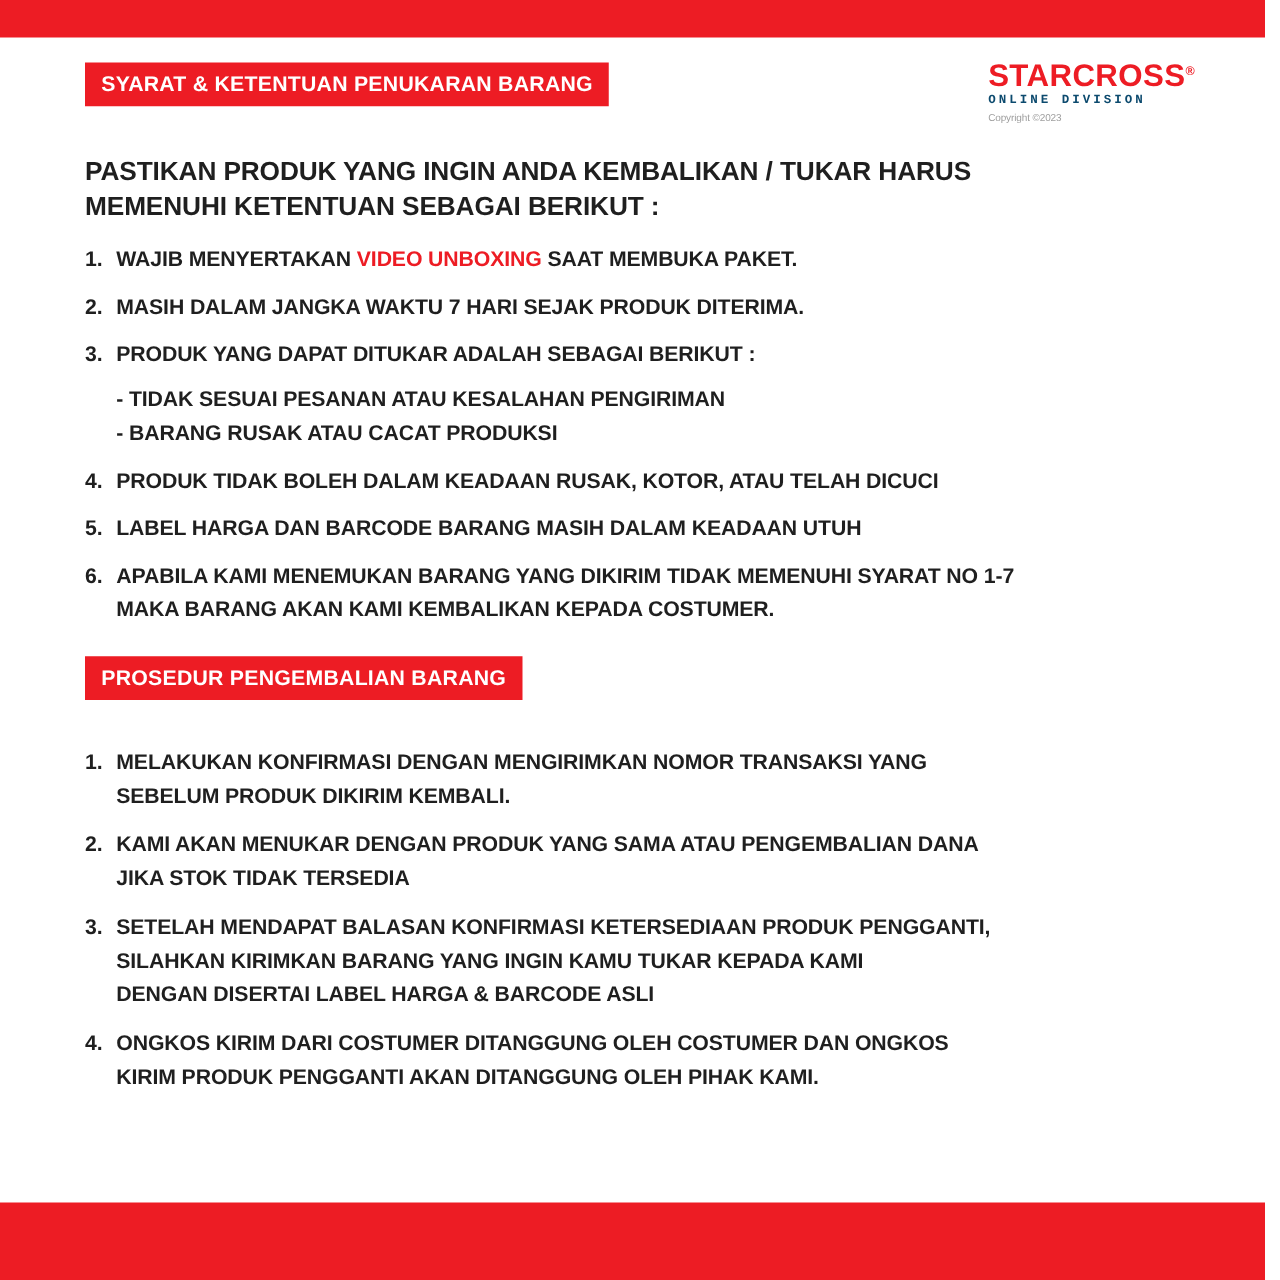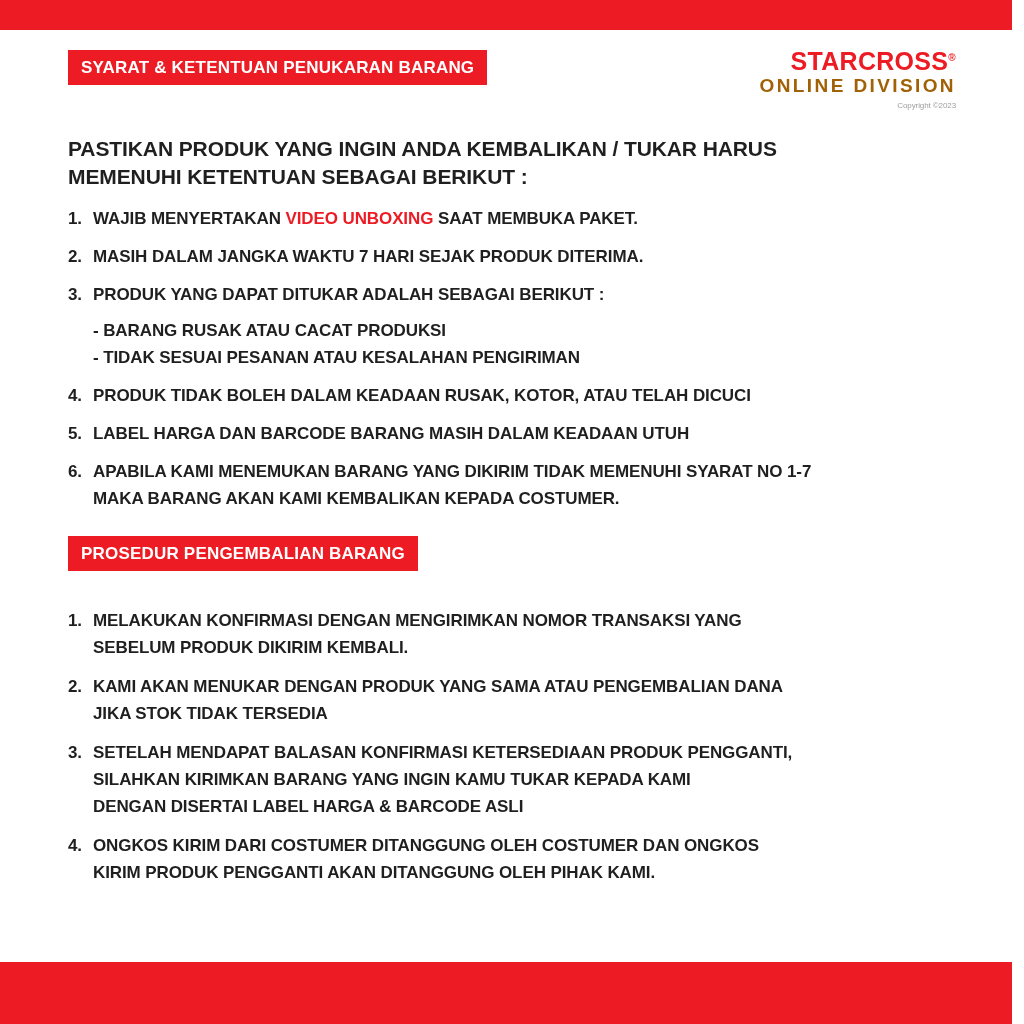--- a/index.html
+++ b/index.html
@@ -30,24 +30,24 @@
   .badge {
     display: inline-block;
     background: var(--accent);
     color: #fff;
     font-size: 17px;
     line-height: 1;
     padding: 9px 13px 9px 13px;
     letter-spacing: 0.2px;
     white-space: nowrap;
   }
-  .logo { text-align: right; margin-top: -2px; }
+  .logo { margin-top: -2px; }
   .brand { color: var(--accent); font-size: 25px; letter-spacing: 0.3px; line-height: 1.05; }
   .brand .reg { font-size: 10px; vertical-align: super; }
-  .brand-sub { color: #a16207; font-size: 19px; letter-spacing: 2.4px; margin-top: 1px; }
+  .brand-sub { color: #0c4a6e; font-size: 10px; letter-spacing: 2.4px; margin-top: 1px; font-family: Liberation Mono, monospace; }
   .copyright { color: var(--muted); font-size: 8px; font-weight: normal; margin-top: 4px; }
 
   .intro { margin-top: 25px; font-size: 21px; line-height: 28px; }
 
   .list { margin-top: 14px; }
   .item { display: flex; font-size: 17px; line-height: 27px; margin-bottom: 11px; }
   .num { flex: none; width: 25px; }
   .item-content { flex: 1; }
   .sub-lines { margin-top: 9px; }
 
@@ -100,22 +100,22 @@
         <div class="item-content">
           <span>MASIH DALAM JANGKA WAKTU </span><span class="u">7 HARI SEJAK PRODUK DITERIMA.</span>
         </div>
       </div>
 
       <div class="item">
         <span class="num">3.</span>
         <div class="item-content">
           <div>PRODUK YANG DAPAT DITUKAR ADALAH SEBAGAI BERIKUT :</div>
           <div class="sub-lines">
+            <div>- TIDAK SESUAI PESANAN ATAU KESALAHAN PENGIRIMAN</div>
             <div>- BARANG RUSAK ATAU CACAT PRODUKSI</div>
-            <div>- TIDAK SESUAI PESANAN ATAU KESALAHAN PENGIRIMAN</div>
           </div>
         </div>
       </div>
 
       <div class="item">
         <span class="num">4.</span>
         <div class="item-content">PRODUK TIDAK BOLEH DALAM KEADAAN RUSAK, KOTOR, ATAU TELAH DICUCI</div>
       </div>
 
       <div class="item">

